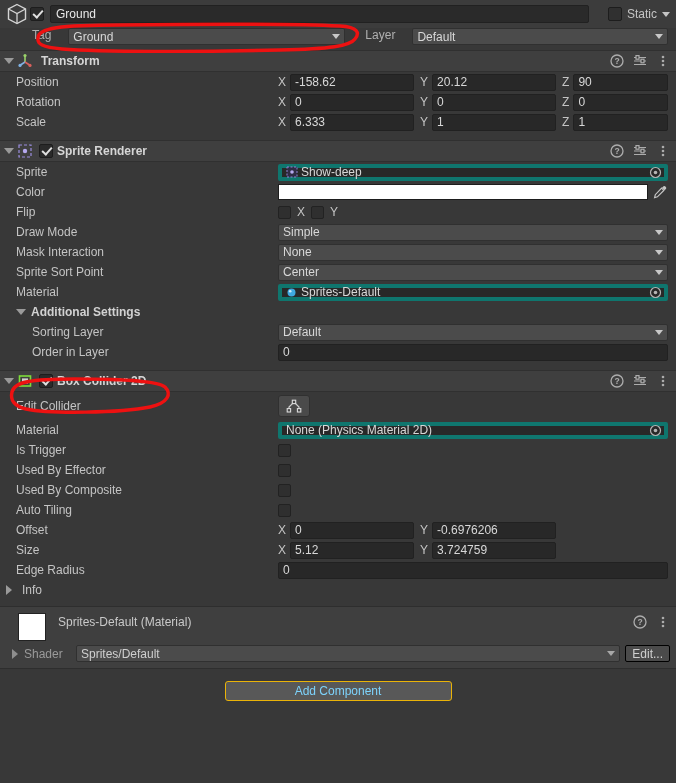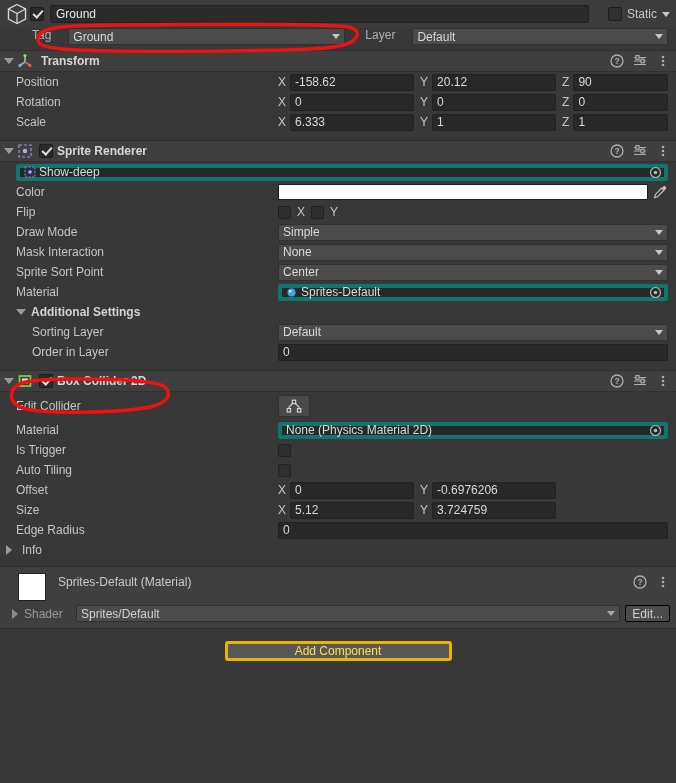--- a/index.html
+++ b/index.html
@@ -147,23 +147,23 @@
   .edit-btn {
     margin-left: 5px; height: 17px; padding: 0 6px;
     background: #4b4b4b; border: 1px solid #000000; border-radius: 2px;
     color: #cfcfcf; font-size: 12px; display: flex; align-items: center;
   }
 
   
   .addcomp-wrap { display: flex; justify-content: center; padding-top: 12px; }
   .addcomp {
     width: 227px; height: 20px; background: #585858;
-    border: 3px solid #eab308; border-radius: 3px;
+    border: 1px solid #eab308; border-radius: 3px;
     display: flex; align-items: center; justify-content: center;
-    color: #fde047; font-size: 12px;
+    color: #7dd3fc; font-size: 12px;
   }
 
   
   .annot { position: absolute; pointer-events: none; left: 0; top: 0; }
 </style>
 </head>
 <body>
 
 <div id="root">
 
@@ -320,20 +320,21 @@
         <svg width="14" height="14" viewBox="0 0 14 14">
             <circle cx="7" cy="3" r="1.3" fill="#c0c0c0"></circle>
             <circle cx="7" cy="7" r="1.3" fill="#c0c0c0"></circle>
             <circle cx="7" cy="11" r="1.3" fill="#c0c0c0"></circle>
           </svg>
       </span>
     </span>
   </div>
 
   <div class="prop">
+    <span class="pname">Sprite</span>
     <span class="pfield">
       <span class="objfield">
         <span style="width:12px;height:12px;margin-right:3px;flex:0 0 12px">
           <svg width="12" height="12" viewBox="0 0 12 12">
               <rect x="1" y="1" width="10" height="10" fill="#2f2b45" stroke="#8f84d6" stroke-width="1" stroke-dasharray="2 1.5"></rect>
               <circle cx="6" cy="6" r="1.8" fill="#b6a9ef"></circle>
             </svg>
         </span>
         <span>Show-deep</span>
         <span class="picker">
@@ -509,21 +510,33 @@
     </span>
   </div>
 
   <div class="prop">
     <span class="pname">Is Trigger</span>
     <span class="pfield">
         <span class="sm-chk"></span>
       </span>
   </div>
 
-
+  <div class="prop">
+    <span class="pname">Used By Effector</span>
+    <span class="pfield">
+        <span class="sm-chk"></span>
+      </span>
+  </div>
+
+  <div class="prop">
+    <span class="pname">Used By Composite</span>
+    <span class="pfield">
+        <span class="sm-chk"></span>
+      </span>
+  </div>
 
   <div class="prop">
     <span class="pname">Auto Tiling</span>
     <span class="pfield">
         <span class="sm-chk"></span>
       </span>
   </div>
 
   <div class="prop">
     <span class="pname">Offset</span>

